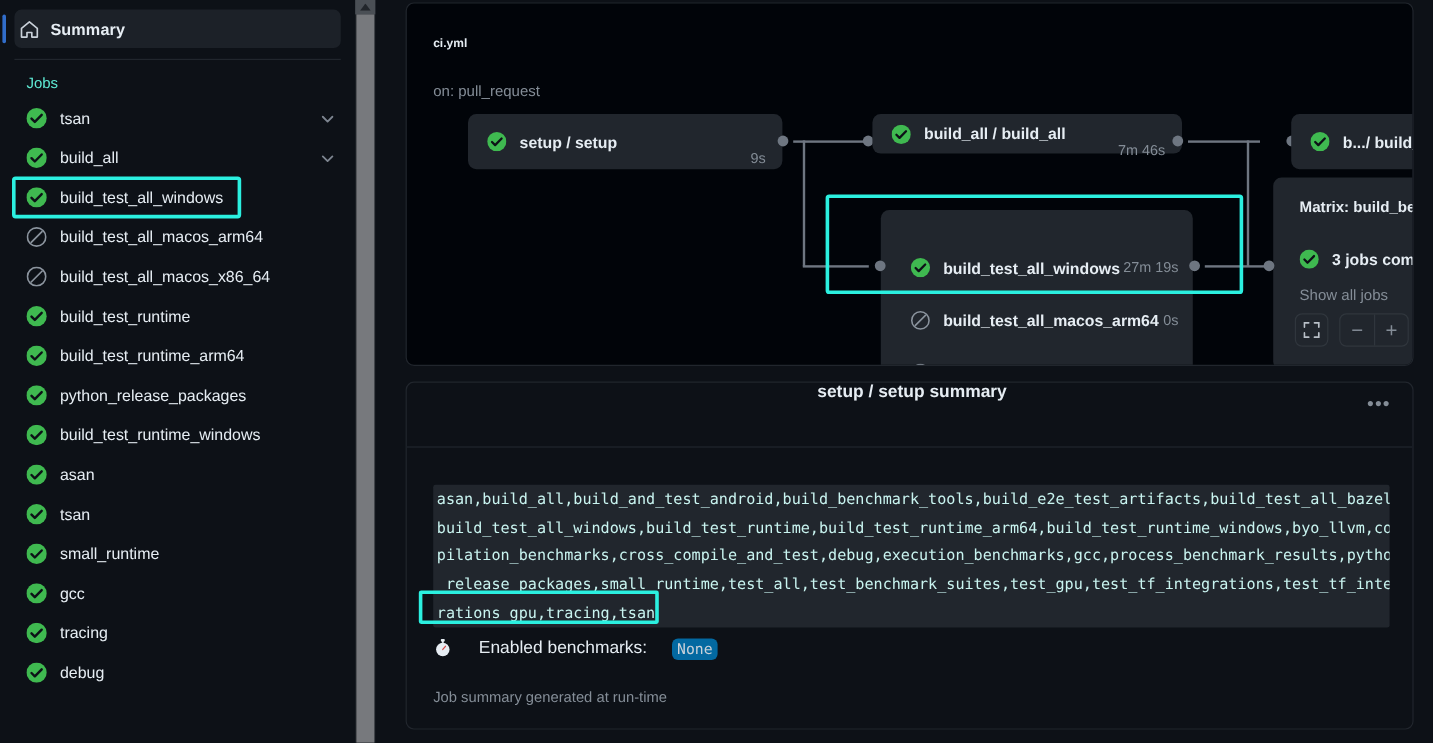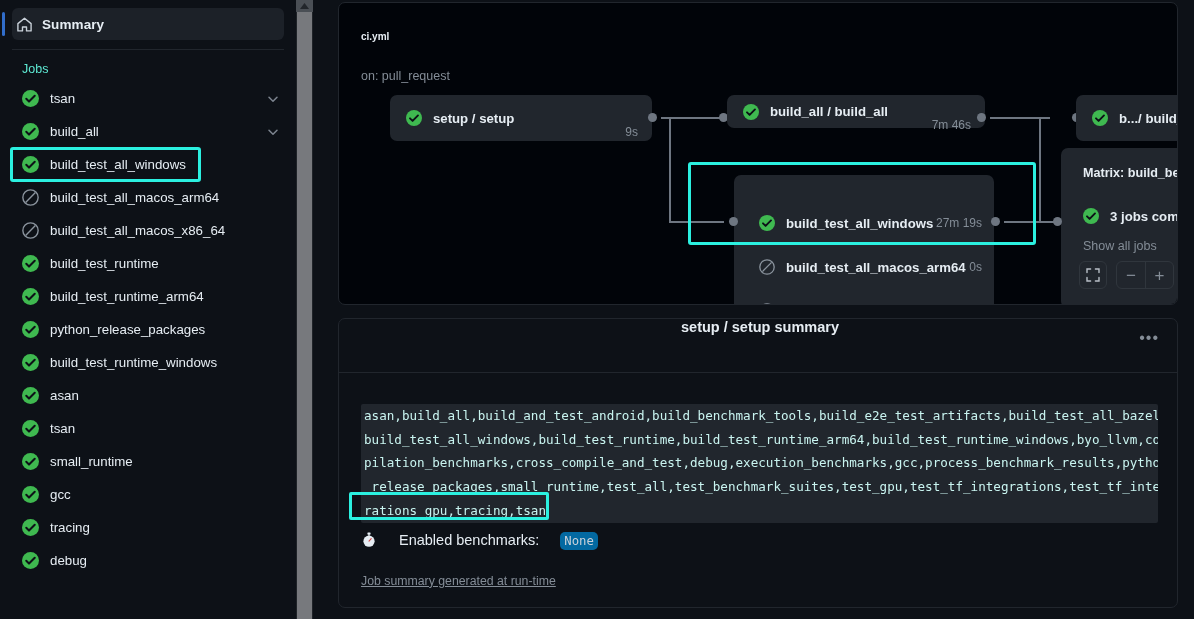--- a/index.html
+++ b/index.html
@@ -204,21 +204,21 @@
 
   .bench-row { display: flex; margin-top: 9px; gap: 12px; }
   .clock-icon { width: 16px; height: 16px; flex: none; margin-right: 10px; display:block; }
   .bench-label { color: #e6edf3; font-size: 14.5px; margin-right: 9px; }
   .none-badge {
     background: #0369a1; color: #c9d1d9; font-family: "DejaVu Sans Mono", monospace;
     font-size: 12.3px; padding: 2px 4px; border-radius: 5px;
   }
   #footnote {
     margin-top: 24px;
-    color: #848d97; font-size: 12.3px; text-decoration: underline;
+    color: #848d97; font-size: 12.3px; 
   }
 </style>
 </head>
 <body>
 
 <div id="sidebar">
 
   <div class="summary-row">
     <div class="summary-accent"></div>
     <svg class="home-icon" viewBox="0 0 16 16">

